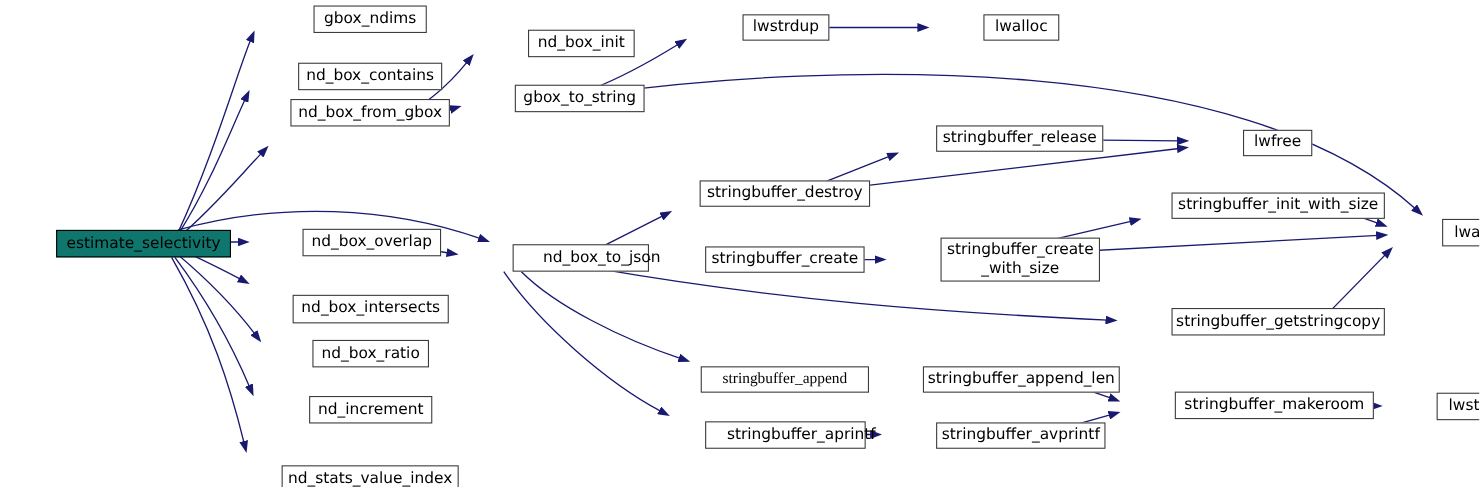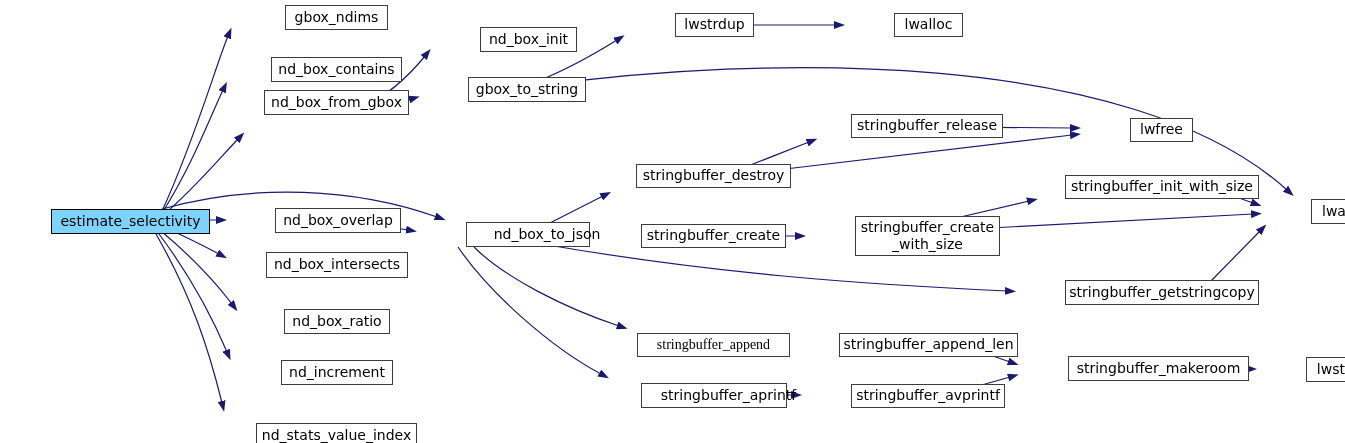--- a/index.html
+++ b/index.html
@@ -36,21 +36,21 @@
     justify-content: center;
     font-size: 14px;
     line-height: 1.25;
     color: #000000;
     text-align: left;
     white-space: nowrap;
     cursor: pointer;
     margin-left: 48px;
   }
   .node.root {
-    background: #7dd3fc;
+    background: #0f766e;
     border: 1.8px solid #000000;
     cursor: default;
   }
   .node span { display: block; }
 </style>
 </head>
 <body>
 
 <div class="graph-canvas">
   <svg class="edges-layer" width="1345" height="443" viewBox="0 0 1345 443" xmlns="http://www.w3.org/2000/svg">
@@ -104,21 +104,21 @@
       </div>
       <div class="node" style="left: 223px; top: 57px; width: 131px; height: 25px;">
         <span>nd_box_contains</span>
       </div>
       <div class="node" style="left: 216px; top: 90px; width: 145px; height: 25px;">
         <span>nd_box_from_gbox</span>
       </div>
       <div class="node" style="left: 227px; top: 208px; width: 126px; height: 25px;">
         <span>nd_box_overlap</span>
       </div>
-      <div class="node" style="left: 218px; top: 252px; width: 142px; height: 26px;">
+      <div class="node" style="left: 218px; top: 268px; width: 142px; height: 26px;">
         <span>nd_box_intersects</span>
       </div>
       <div class="node" style="left: 236px; top: 309px; width: 106px; height: 25px;">
         <span>nd_box_ratio</span>
       </div>
       <div class="node" style="left: 233px; top: 360px; width: 112px; height: 25px;">
         <span>nd_increment</span>
       </div>
       <div class="node" style="left: 208px; top: 423px; width: 161px; height: 25px;">
         <span>nd_stats_value_index</span>

